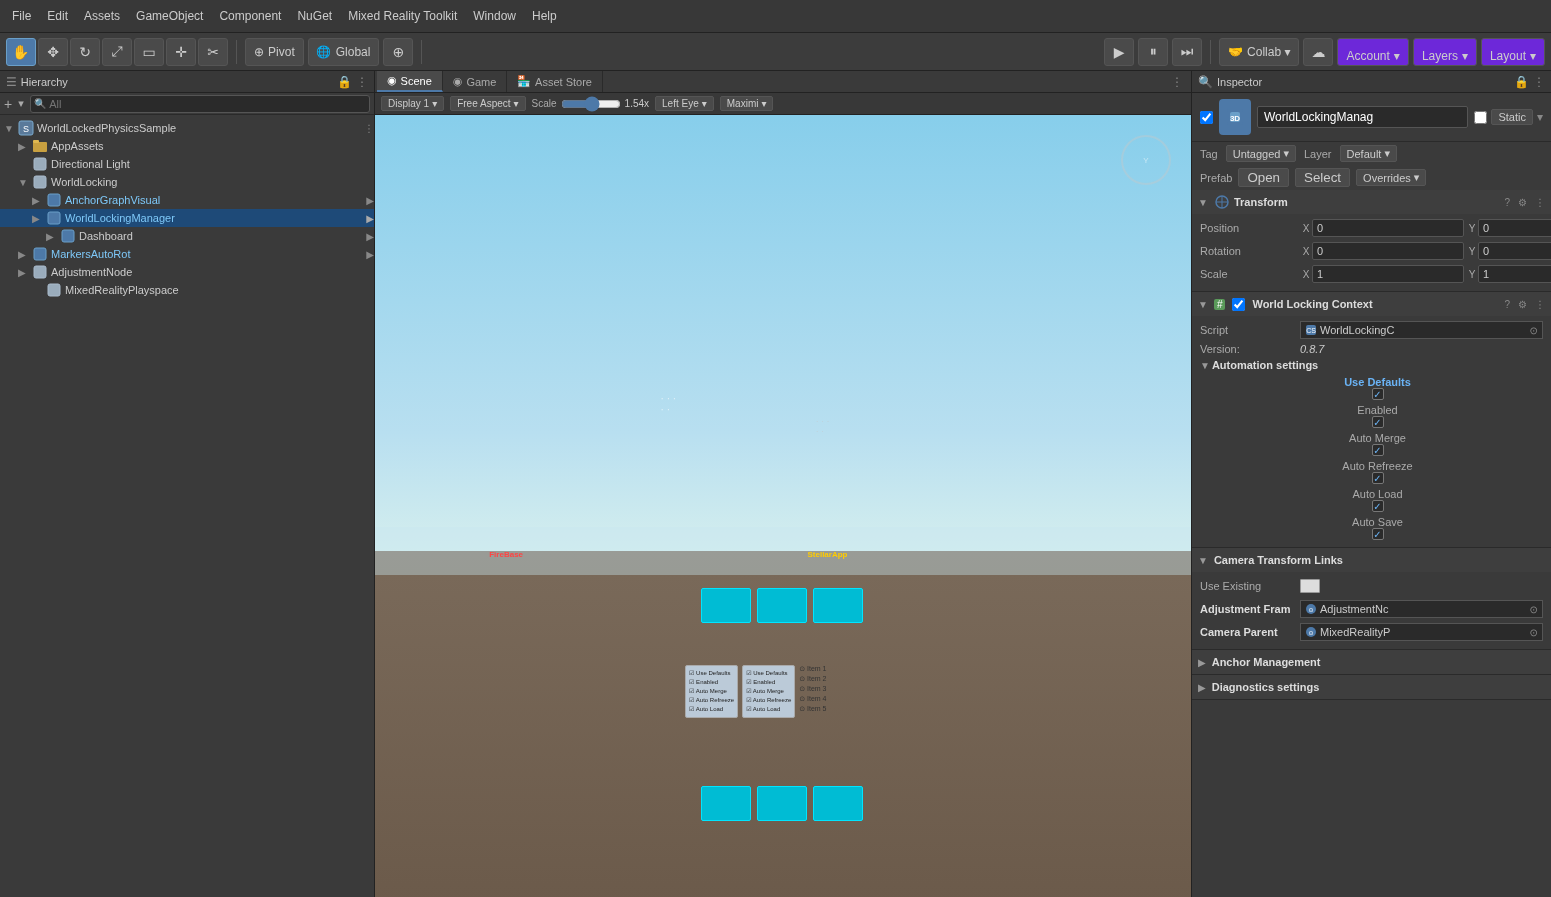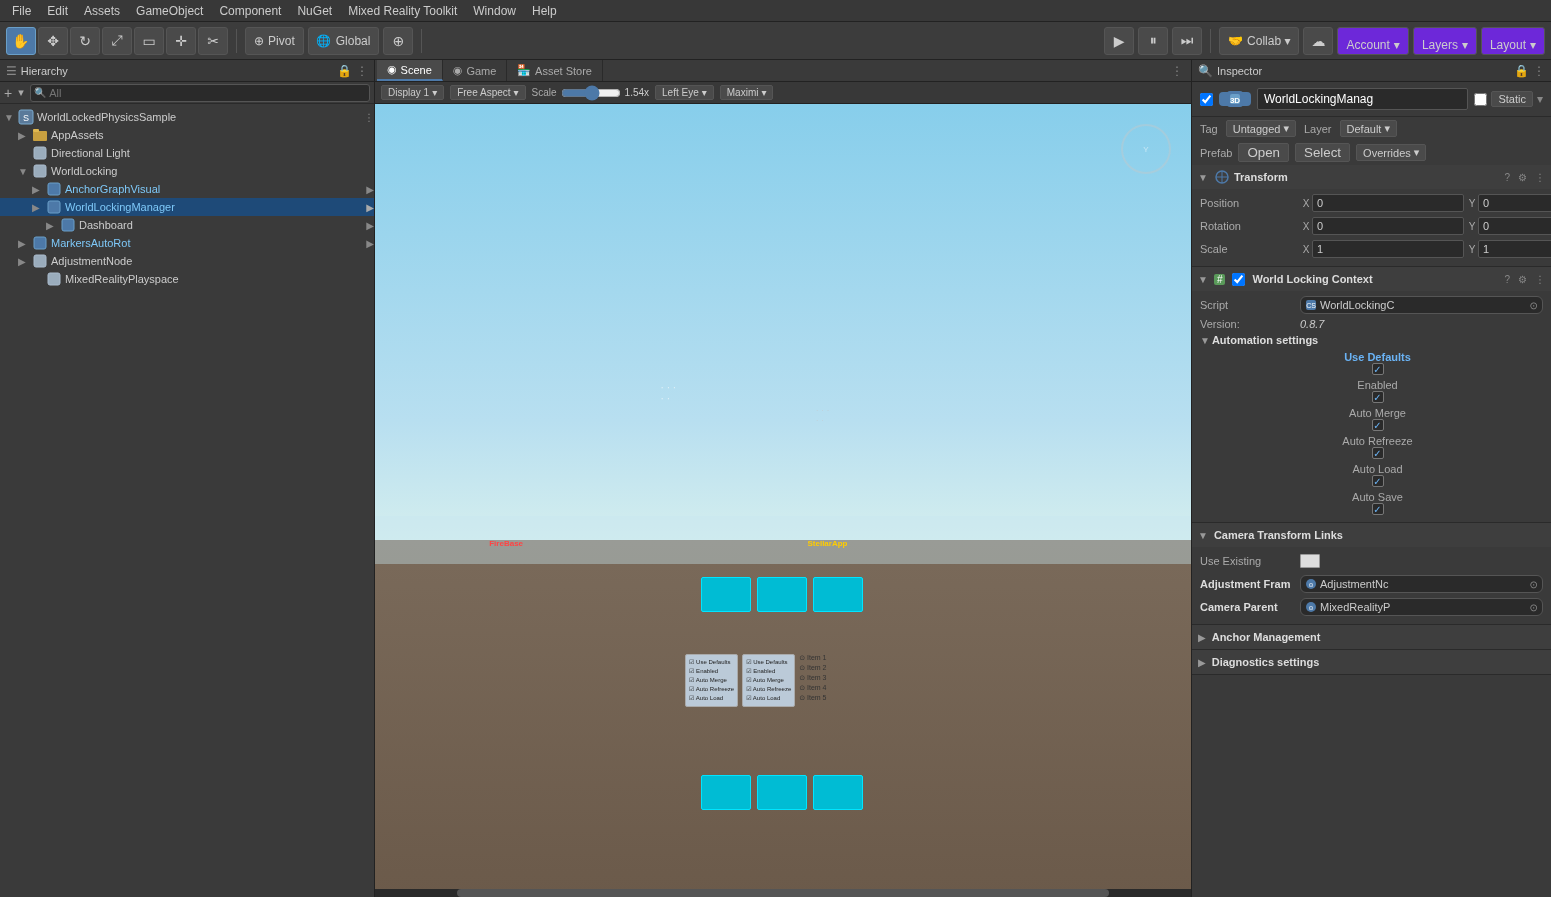--- a/index.html
+++ b/index.html
@@ -1,19 +1,19 @@
 <!DOCTYPE html>
 <html><head>
   <meta charset="utf-8">
   <style>
     * { box-sizing: border-box; margin: 0; padding: 0; }
     body { font-family: 'Segoe UI', Arial, sans-serif; font-size: 12px; background: #3c3c3c; color: #ddd; overflow: hidden; width: 1551px; height: 897px; }
 
     
-    .menu-bar { display: flex; align-items: center; background: #383838; height: 22px; padding: 0 4px; border-bottom: 1px solid #222; }
+    .menu-bar { display: flex; align-items: center; background: #383838; height: 33px; padding: 0 4px; border-bottom: 1px solid #222; }
     .menu-item { padding: 2px 8px; cursor: pointer; color: #ccc; font-size: 12px; }
 
     
     .toolbar { display: flex; align-items: center; background: #3c3c3c; height: 38px; padding: 0 6px; border-bottom: 1px solid #222; gap: 4px; }
     .tool-btn { width: 30px; height: 28px; background: #4a4a4a; border: 1px solid #555; border-radius: 3px; display: flex; align-items: center; justify-content: center; cursor: pointer; color: #ccc; font-size: 14px; }
     .tool-btn.active { background: #4d79a8; border-color: #6a9fc8; }
     .tool-separator { width: 1px; height: 24px; background: #555; margin: 0 4px; }
     .toolbar-group { display: flex; gap: 2px; }
     .pivot-btn { display: flex; align-items: center; background: #4a4a4a; border: 1px solid #555; border-radius: 3px; padding: 2px 8px; cursor: pointer; color: #ccc; gap: 4px; height: 28px; }
     .play-btn { width: 30px; height: 28px; background: #4a4a4a; border: 1px solid #555; border-radius: 3px; display: flex; align-items: center; justify-content: center; cursor: pointer; color: #ccc; font-size: 14px; }
@@ -46,21 +46,21 @@
     
     .scene-view { flex: 1; display: flex; flex-direction: column; background: #3c3c3c; }
     .scene-toolbar { display: flex; align-items: center; height: 22px; background: #383838; border-bottom: 1px solid #222; padding: 0 6px; gap: 6px; }
     .scene-viewport { flex: 1; background: linear-gradient(180deg, #87CEEB 0%, #b8dff0 40%, #d4eeee 55%, #7a6a5a 55%, #6b5a4a 100%); position: relative; overflow: hidden; }
     .dropdown-small { background: #4a4a4a; border: 1px solid #555; border-radius: 2px; padding: 1px 6px; color: #ccc; font-size: 10px; cursor: pointer; display: flex; align-items: center; gap: 3px; }
 
     
     .inspector-panel { width: 360px; background: #3a3a3a; border-left: 1px solid #222; display: flex; flex-direction: column; flex-shrink: 0; overflow-y: auto; }
     .inspector-header { display: flex; align-items: center; background: #383838; height: 22px; padding: 0 6px; border-bottom: 1px solid #222; gap: 4px; position: sticky; top: 0; z-index: 10; }
     .inspector-top { display: flex; align-items: center; padding: 6px 8px; gap: 6px; background: #3a3a3a; border-bottom: 1px solid #2a2a2a; }
-    .object-icon { width: 32px; height: 14px; background: #4d79a8; border-radius: 4px; display: flex; align-items: center; justify-content: center; color: white; font-size: 18px; flex-shrink: 0; }
+    .object-icon { width: 32px; height: 36px; background: #4d79a8; border-radius: 4px; display: flex; align-items: center; justify-content: center; color: white; font-size: 18px; flex-shrink: 0; }
     .static-badge { background: #4a4a4a; border: 1px solid #555; padding: 1px 6px; border-radius: 2px; font-size: 11px; color: #ccc; }
     .tag-row { display: flex; align-items: center; gap: 8px; padding: 3px 8px; font-size: 11px; }
     .tag-label { color: #aaa; }
     .tag-value { background: #4a4a4a; border: 1px solid #555; border-radius: 2px; padding: 1px 6px; color: #ccc; cursor: pointer; display: flex; align-items: center; gap: 3px; }
     .prefab-row { display: flex; align-items: center; gap: 6px; padding: 3px 8px; font-size: 11px; }
     .prefab-btn { background: #4a4a4a; border: 1px solid #555; border-radius: 2px; padding: 1px 8px; color: #ccc; cursor: pointer; }
 
     
     .component-section { border-bottom: 1px solid #2a2a2a; }
     .component-header { display: flex; align-items: center; background: #3e3e3e; padding: 4px 6px; gap: 4px; cursor: pointer; height: 24px; }
@@ -70,21 +70,21 @@
     .prop-row { display: flex; align-items: center; margin-bottom: 3px; min-height: 20px; }
     .prop-label { width: 100px; color: #aaa; font-size: 11px; flex-shrink: 0; }
     .prop-fields { display: flex; gap: 2px; flex: 1; }
     .xyz-field { display: flex; align-items: center; flex: 1; }
     .xyz-label { width: 12px; color: #aaa; font-size: 10px; text-align: center; flex-shrink: 0; }
     .xyz-input { flex: 1; background: #2a2a2a; border: 1px solid #555; border-radius: 2px; padding: 1px 4px; color: #ccc; font-size: 11px; height: 18px; }
     .bool-row { display: flex; align-items: center; margin-bottom: 2px; padding: 1px 0; flex-direction: column; }
     .bool-label { flex: 1; color: #aaa; font-size: 11px; }
     .bool-highlight { color: #6ab3f5; font-weight: bold; }
     .checkbox-fake { width: 12px; height: 12px; border: 1px solid #777; border-radius: 2px; background: #2a2a2a; display: flex; align-items: center; justify-content: center; color: #6ab3f5; font-size: 10px; flex-shrink: 0; cursor: pointer; }
-    .link-field { display: flex; align-items: center; flex: 1; background: #2a2a2a; border: 1px solid #555; border-radius: 6px; padding: 1px 4px; height: 18px; gap: 3px; }
+    .link-field { display: flex; align-items: center; flex: 1; background: #2a2a2a; border: 1px solid #555; border-radius: 0; padding: 1px 4px; height: 18px; gap: 3px; }
     .link-text { color: #ccc; font-size: 11px; flex: 1; overflow: hidden; text-overflow: ellipsis; white-space: nowrap; }
     .link-icon { color: #888; font-size: 10px; flex-shrink: 0; }
     .version-row { display: flex; align-items: center; margin-bottom: 3px; }
     .version-label { width: 100px; color: #aaa; font-size: 11px; }
     .version-val { color: #ccc; font-size: 11px; font-style: italic; }
     .white-box { width: 20px; height: 14px; background: #ddd; border: 1px solid #999; border-radius: 1px; flex-shrink: 0; }
     .chevron { font-size: 10px; color: #999; margin-right: 2px; }
 
     
     ::-webkit-scrollbar { width: 8px; height: 8px; }

